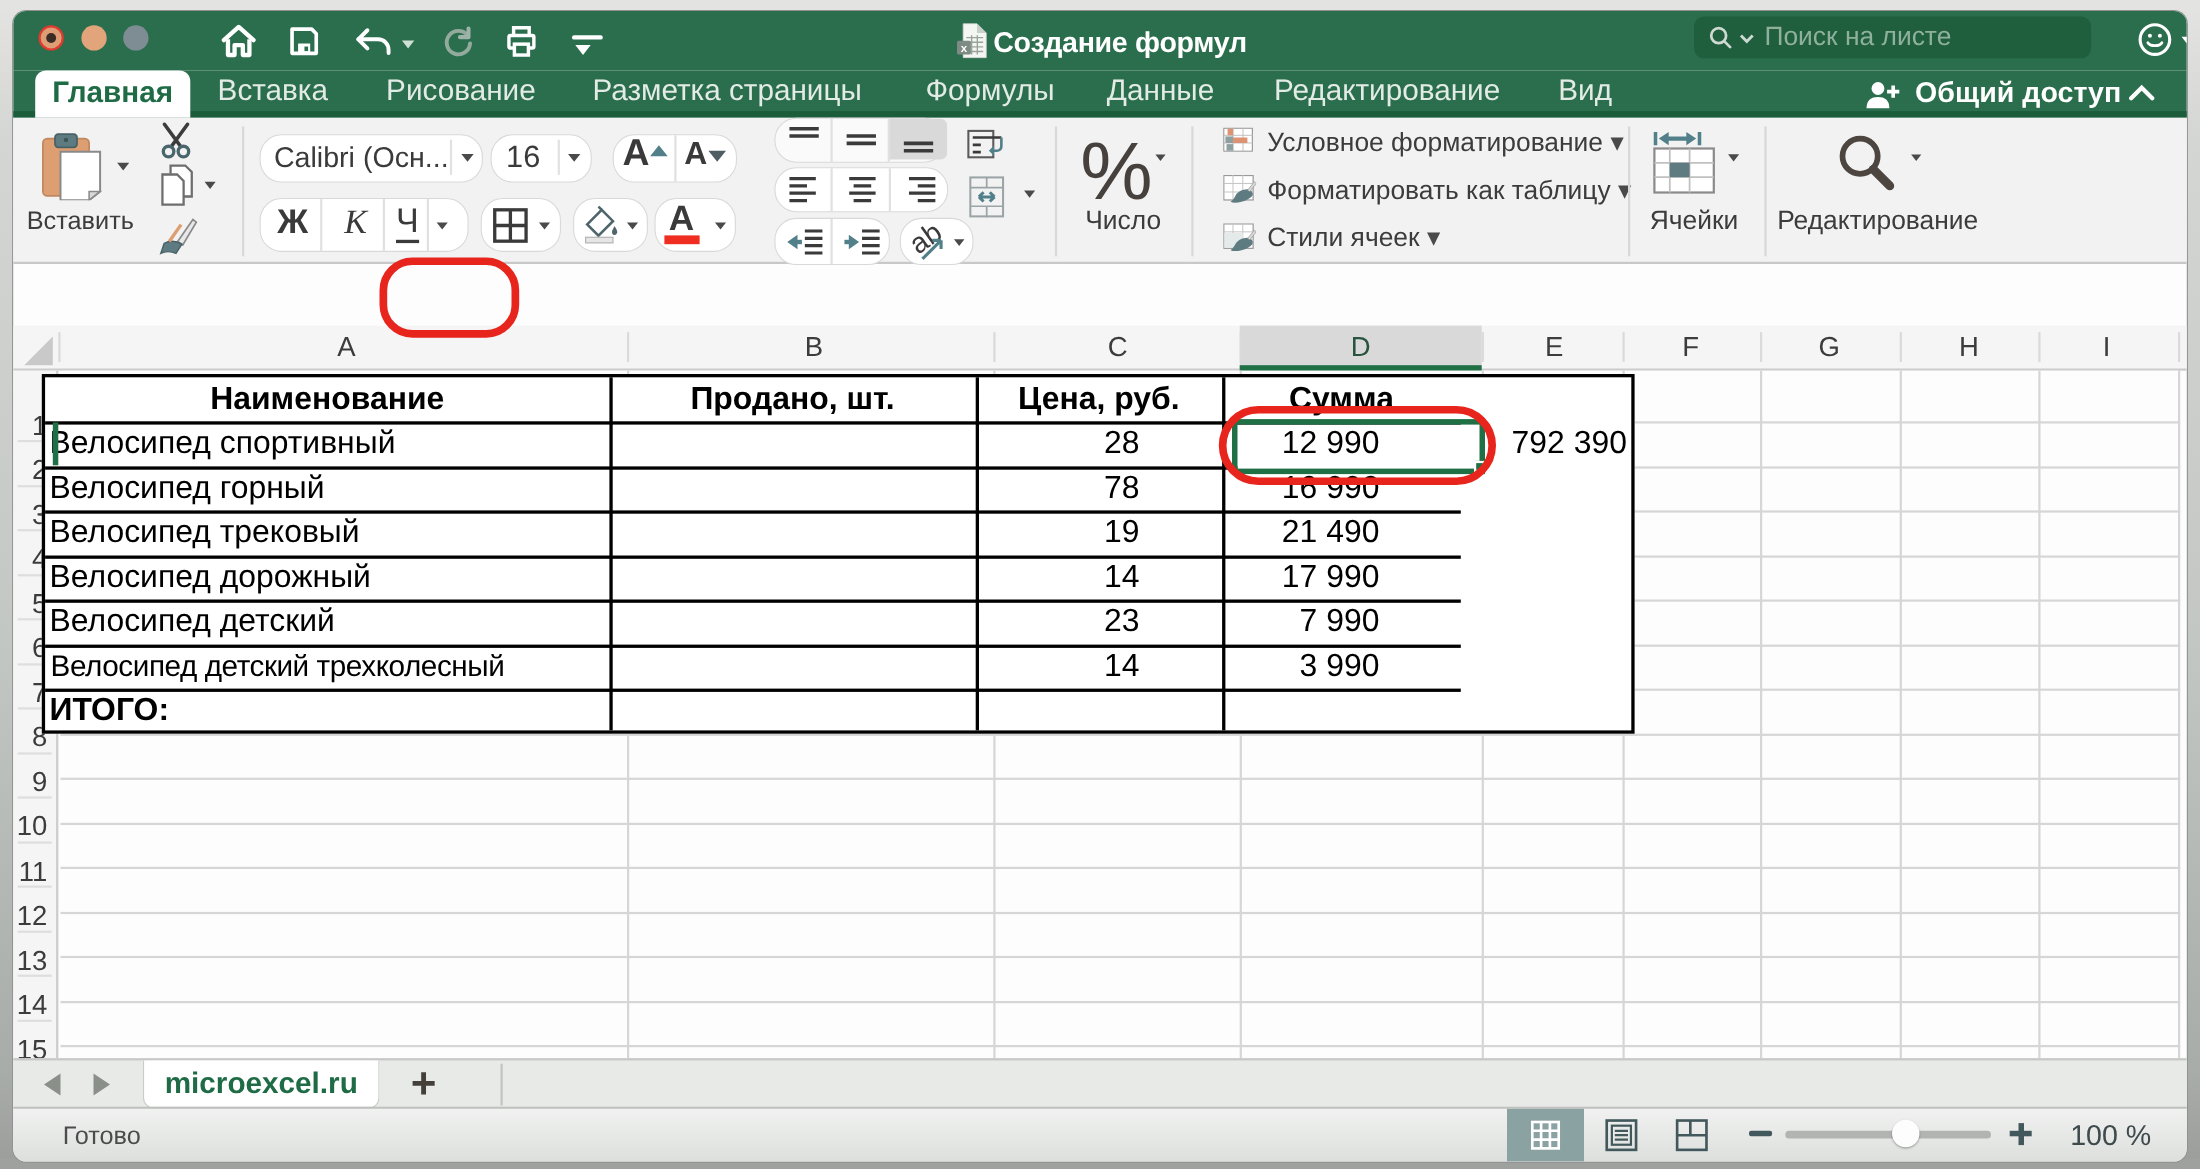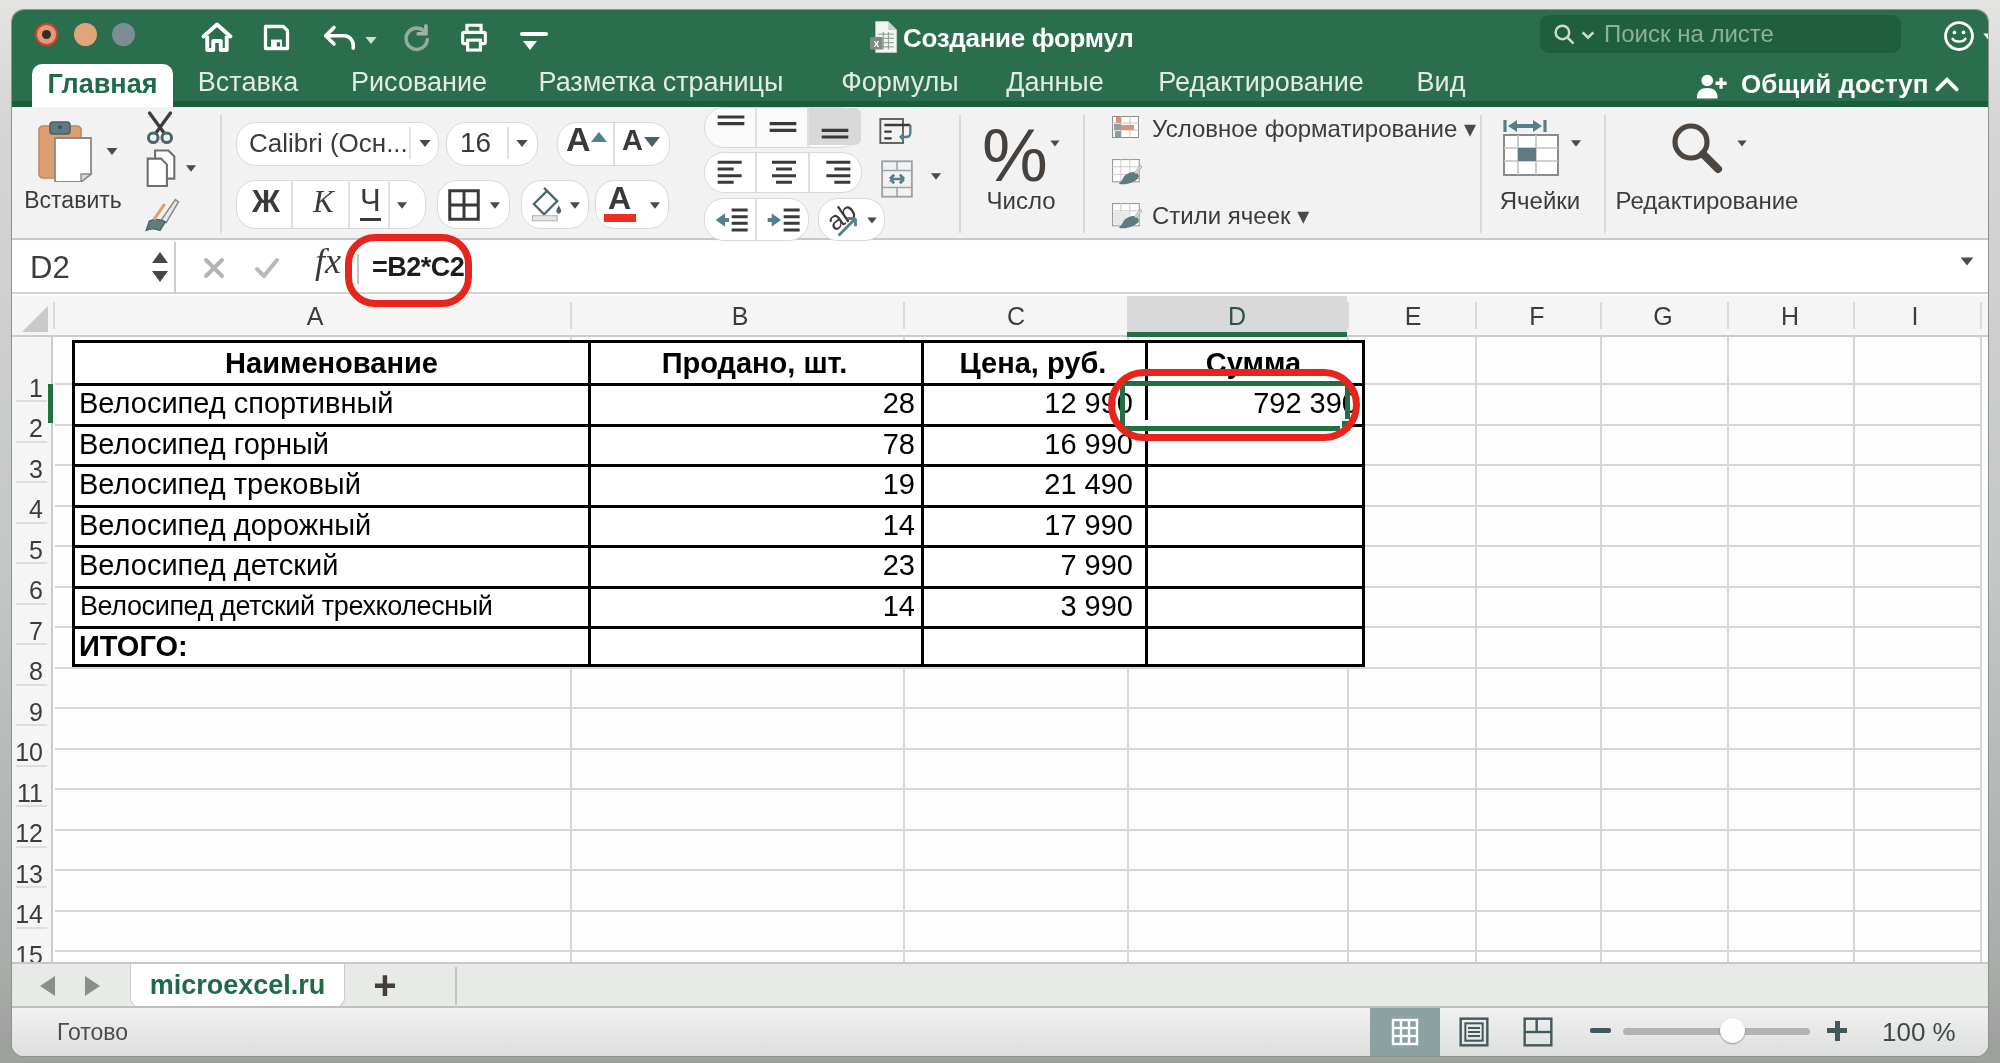--- a/index.html
+++ b/index.html
@@ -41,21 +41,21 @@
   #rowhead { position:absolute; left:0; top:327px; width:41px; height:625px; background:#f5f5f5;
              border-right:2px solid #cccccc; }
   .rowsep { position:absolute; left:4px; right:4px; height:2px; background:#dedede; }
   .rowlab { position:absolute; left:0; width:31px; text-align:right; transform:translateY(-50%);
             font-size:25px; color:#3c3c3c; }
   
   #grid { position:absolute; left:43px; top:327px; width:1925px; height:625px; background:#fdfdfd; }
   .vgl { position:absolute; top:0; height:625px; width:2px; background:#d6d6d6; }
   .hgl { position:absolute; left:0; width:1927px; height:2px; background:#d6d6d6; }
   
-  #tbl { position:absolute; left:60px; top:330px; width:1293px; height:327px; background:#fff;
+  #tbl { position:absolute; left:26px; top:330px; width:1448px; height:327px; background:#fff;
          border:3px solid #000; }
   .tvl { position:absolute; top:0; height:321px; width:3px; background:#000; }
   .thl { position:absolute; left:0; width:1287px; height:3px; background:#000; }
   .tcell { position:absolute; white-space:nowrap; font-size:29px; color:#000;
            transform:translateY(-50%); }
   
   #sheettabs { position:absolute; left:0; top:952px; width:100%; height:44px; background:#e8eae8;
                border-top:2px solid #c6c8c6; }
   
   #statusbar { position:absolute; left:0; top:996px; width:100%; height:50px;
@@ -326,20 +326,21 @@
       <rect x="0.5" y="0.5" width="24" height="20" fill="#fff" stroke="#9a9a9a"></rect>
       <g stroke="#c4c4c4" stroke-width="0.8" fill="none">
         <line x1="0" y1="7" x2="25" y2="7"></line>
           <line x1="0" y1="14" x2="25" y2="14"></line>
         <line x1="8" y1="0" x2="8" y2="21"></line>
           <line x1="16" y1="0" x2="16" y2="21"></line>
       </g>
       <path d="M22 12 C24 14 25 16 23.5 17.5 C22 19 19 21 15 22 C11 23 8 23 6 22 C8 20.5 9 19 10 17 C12 13.5 17 11 22 12 Z" fill="#5d7b80"></path>
       <path d="M20 12.5 L25.5 5.5 L27 7 L22 13.5" fill="#d8d8d8" stroke="#9a9a9a" stroke-width="0.6"></path>
     </svg>
+    <div class="rlabel" style="left:1140px; top:52px; transform:none;">Форматировать как таблицу <span style="color:#4a4a4a;">▾</span></div>
     <svg class="abs" style="left:1100px; top:96px;" width="30" height="30" viewBox="0 0 27 27">
       <rect x="0.5" y="0.5" width="24" height="20" fill="#fff" stroke="#9a9a9a"></rect>
       <g stroke="#c4c4c4" stroke-width="0.8" fill="none">
         <line x1="0" y1="7" x2="25" y2="7"></line>
           <line x1="0" y1="14" x2="25" y2="14"></line>
         <line x1="8" y1="0" x2="8" y2="21"></line>
           <line x1="16" y1="0" x2="16" y2="21"></line>
       </g>
       <rect x="1" y="8" width="15" height="12" fill="#e4e9e9"></rect>
       <path d="M22 12 C24 14 25 16 23.5 17.5 C22 19 19 21 15 22 C11 23 8 23 6 22 C8 20.5 9 19 10 17 C12 13.5 17 11 22 12 Z" fill="#5d7b80"></path>
@@ -368,36 +369,20 @@
     <div class="rsep" style="left:1592px;"></div>
 
     <svg class="abs" style="left:1656px; top:12px;" width="56" height="56" viewBox="0 0 28 28">
       <circle cx="11.5" cy="11.5" r="8" fill="none" stroke="#4c4540" stroke-width="2.6"></circle>
       <path d="M17.5 17.5 L25 25" stroke="#4c4540" stroke-width="4" stroke-linecap="round"></path>
     </svg>
     <div class="dd" style="left:1723px; top:32px; transform:scale(.66);"></div>
     <div class="rlabel" style="left:1695px; top:80px;">Редактирование</div>
   </div>
 
-  <div id="fbar">
-    <div class="abs" style="left:18px; top:0; height:52px; line-height:52px; font-size:31px; color:#3c3c3c;">D2</div>
-    <div class="abs" style="left:140px; top:10px; width:0; height:0; border-left:8px solid transparent; border-right:8px solid transparent; border-bottom:11px solid #41494c;"></div>
-    <div class="abs" style="left:140px; top:29px; width:0; height:0; border-left:8px solid transparent; border-right:8px solid transparent; border-top:11px solid #41494c;"></div>
-    <div class="abs" style="left:162px; top:0; width:2px; height:52px; background:#cccccc;"></div>
-    <svg class="abs" style="left:190px; top:14px;" width="24" height="24" viewBox="0 0 24 24">
-      <path d="M4 4 L20 20 M20 4 L4 20" stroke="#b4b4b4" stroke-width="4" stroke-linecap="round"></path>
-    </svg>
-    <svg class="abs" style="left:242px; top:14px;" width="26" height="24" viewBox="0 0 26 24">
-      <path d="M3 13 L10 20 L23 4" fill="none" stroke="#b9b9b9" stroke-width="4" stroke-linecap="round" stroke-linejoin="round"></path>
-    </svg>
-    <div class="abs" style="left:303px; top:-2px; font-size:36px; font-style:italic; font-family:'Liberation Serif',serif; color:#3a3a3a;">fx</div>
-    <div class="abs" style="left:345px; top:12px; width:2px; height:30px; background:#c4c4c4;"></div>
-    <div class="abs" style="left:360px; top:0; height:52px; line-height:50px; font-size:27px; font-weight:700; letter-spacing:-0.5px; color:#1d1d1d;">=B2*C2</div>
-    <div class="dd" style="left:1948px; top:15px; transform:scale(.9);"></div>
-  </div>
 
   <div id="colhead">
     <div class="abs" style="left:1115px; top:0; width:220px; height:41px; background:#d9d9d9;"></div>
     <div class="abs" style="left:1115px; top:36px; width:220px; height:5px; background:#1f7145;"></div>
     <div class="collab" style="left:303px;">A</div>
     <div class="collab" style="left:728px;">B</div>
     <div class="collab" style="left:1004px;">C</div>
     <div class="collab" style="left:1225px; color:#2a5440;">D</div>
     <div class="collab" style="left:1401px;">E</div>
     <div class="collab" style="left:1525px;">F</div>

